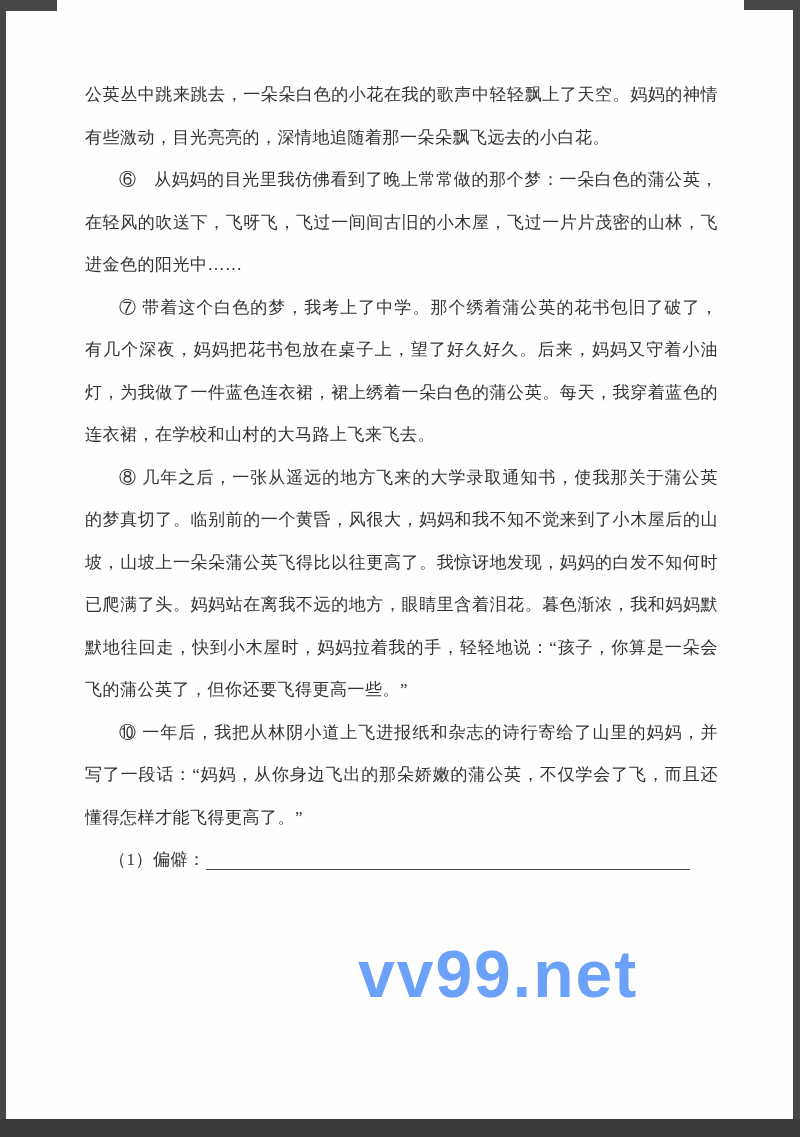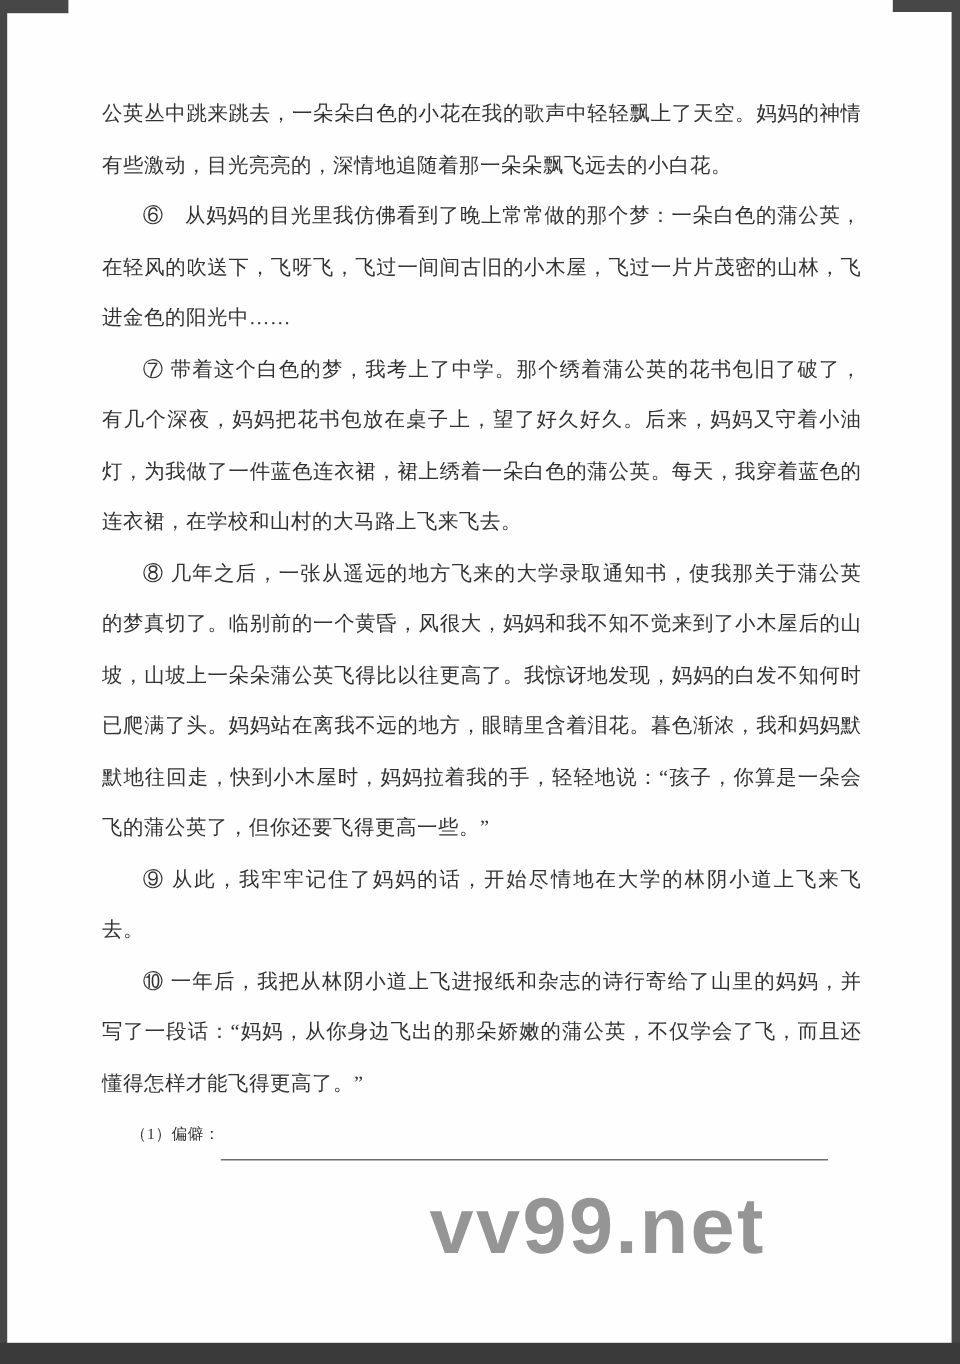--- a/index.html
+++ b/index.html
@@ -46,57 +46,56 @@
   .para.no-indent { text-indent: 0; }
   .question {
     margin: 0;
     font-size: 17px;
     line-height: 42.5px;
     text-indent: 1.3em;
     letter-spacing: 0.5px;
   }
   .subq {
     display: flex;
-    align-items: flex-end;
+    align-items: flex-start;
     margin-left: 24px;
-    font-size: 13px;
+    font-size: 17px;
     line-height: 42.5px;
     letter-spacing: 0.5px;
   }
   .subq .label { white-space: nowrap; }
   .blank-line {
     flex: 1;
     margin-right: 28px;
     border-bottom: 1px solid #4a4a4a;
     height: 30px;
   }
   .watermark {
     position: absolute;
     left: 358px;
-    top: 983px;
+    top: 936px;
     font-family: "Liberation Sans", sans-serif;
     font-size: 66px;
     font-weight: 700;
     letter-spacing: 2px;
-    color: #737373;
+    color: #3b82f6;
     opacity: 0.75;
     z-index: 4;
     pointer-events: none;
     user-select: none;
   }
 </style>
 </head>
 <body>
 
 <div class="page">
   <p class="para no-indent">公英丛中跳来跳去，一朵朵白色的小花在我的歌声中轻轻飘上了天空。妈妈的神情有些激动，目光亮亮的，深情地追随着那一朵朵飘飞远去的小白花。</p>
   <p class="para">⑥　从妈妈的目光里我仿佛看到了晚上常常做的那个梦：一朵白色的蒲公英，在轻风的吹送下，飞呀飞，飞过一间间古旧的小木屋，飞过一片片茂密的山林，飞进金色的阳光中……</p>
   <p class="para">⑦ 带着这个白色的梦，我考上了中学。那个绣着蒲公英的花书包旧了破了，有几个深夜，妈妈把花书包放在桌子上，望了好久好久。后来，妈妈又守着小油灯，为我做了一件蓝色连衣裙，裙上绣着一朵白色的蒲公英。每天，我穿着蓝色的连衣裙，在学校和山村的大马路上飞来飞去。</p>
   <p class="para">⑧ 几年之后，一张从遥远的地方飞来的大学录取通知书，使我那关于蒲公英的梦真切了。临别前的一个黄昏，风很大，妈妈和我不知不觉来到了小木屋后的山坡，山坡上一朵朵蒲公英飞得比以往更高了。我惊讶地发现，妈妈的白发不知何时已爬满了头。妈妈站在离我不远的地方，眼睛里含着泪花。暮色渐浓，我和妈妈默默地往回走，快到小木屋时，妈妈拉着我的手，轻轻地说：“孩子，你算是一朵会飞的蒲公英了，但你还要飞得更高一些。”</p>
-  <p class="para">⑨ 从此，我牢牢记住了妈妈的话，开始尽情地在大学的林阴小道上飞来飞去。</p>
   <p class="para">⑩ 一年后，我把从林阴小道上飞进报纸和杂志的诗行寄给了山里的妈妈，并写了一段话：“妈妈，从你身边飞出的那朵娇嫩的蒲公英，不仅学会了飞，而且还懂得怎样才能飞得更高了。”</p>
   <div class="subq">
     <span class="label">（1）偏僻：</span>
     <span class="blank-line"></span>
   </div>
 </div>
 
 <div class="watermark">vv99.net</div>
 
 <div class="scan-edge edge-top-left"></div>

